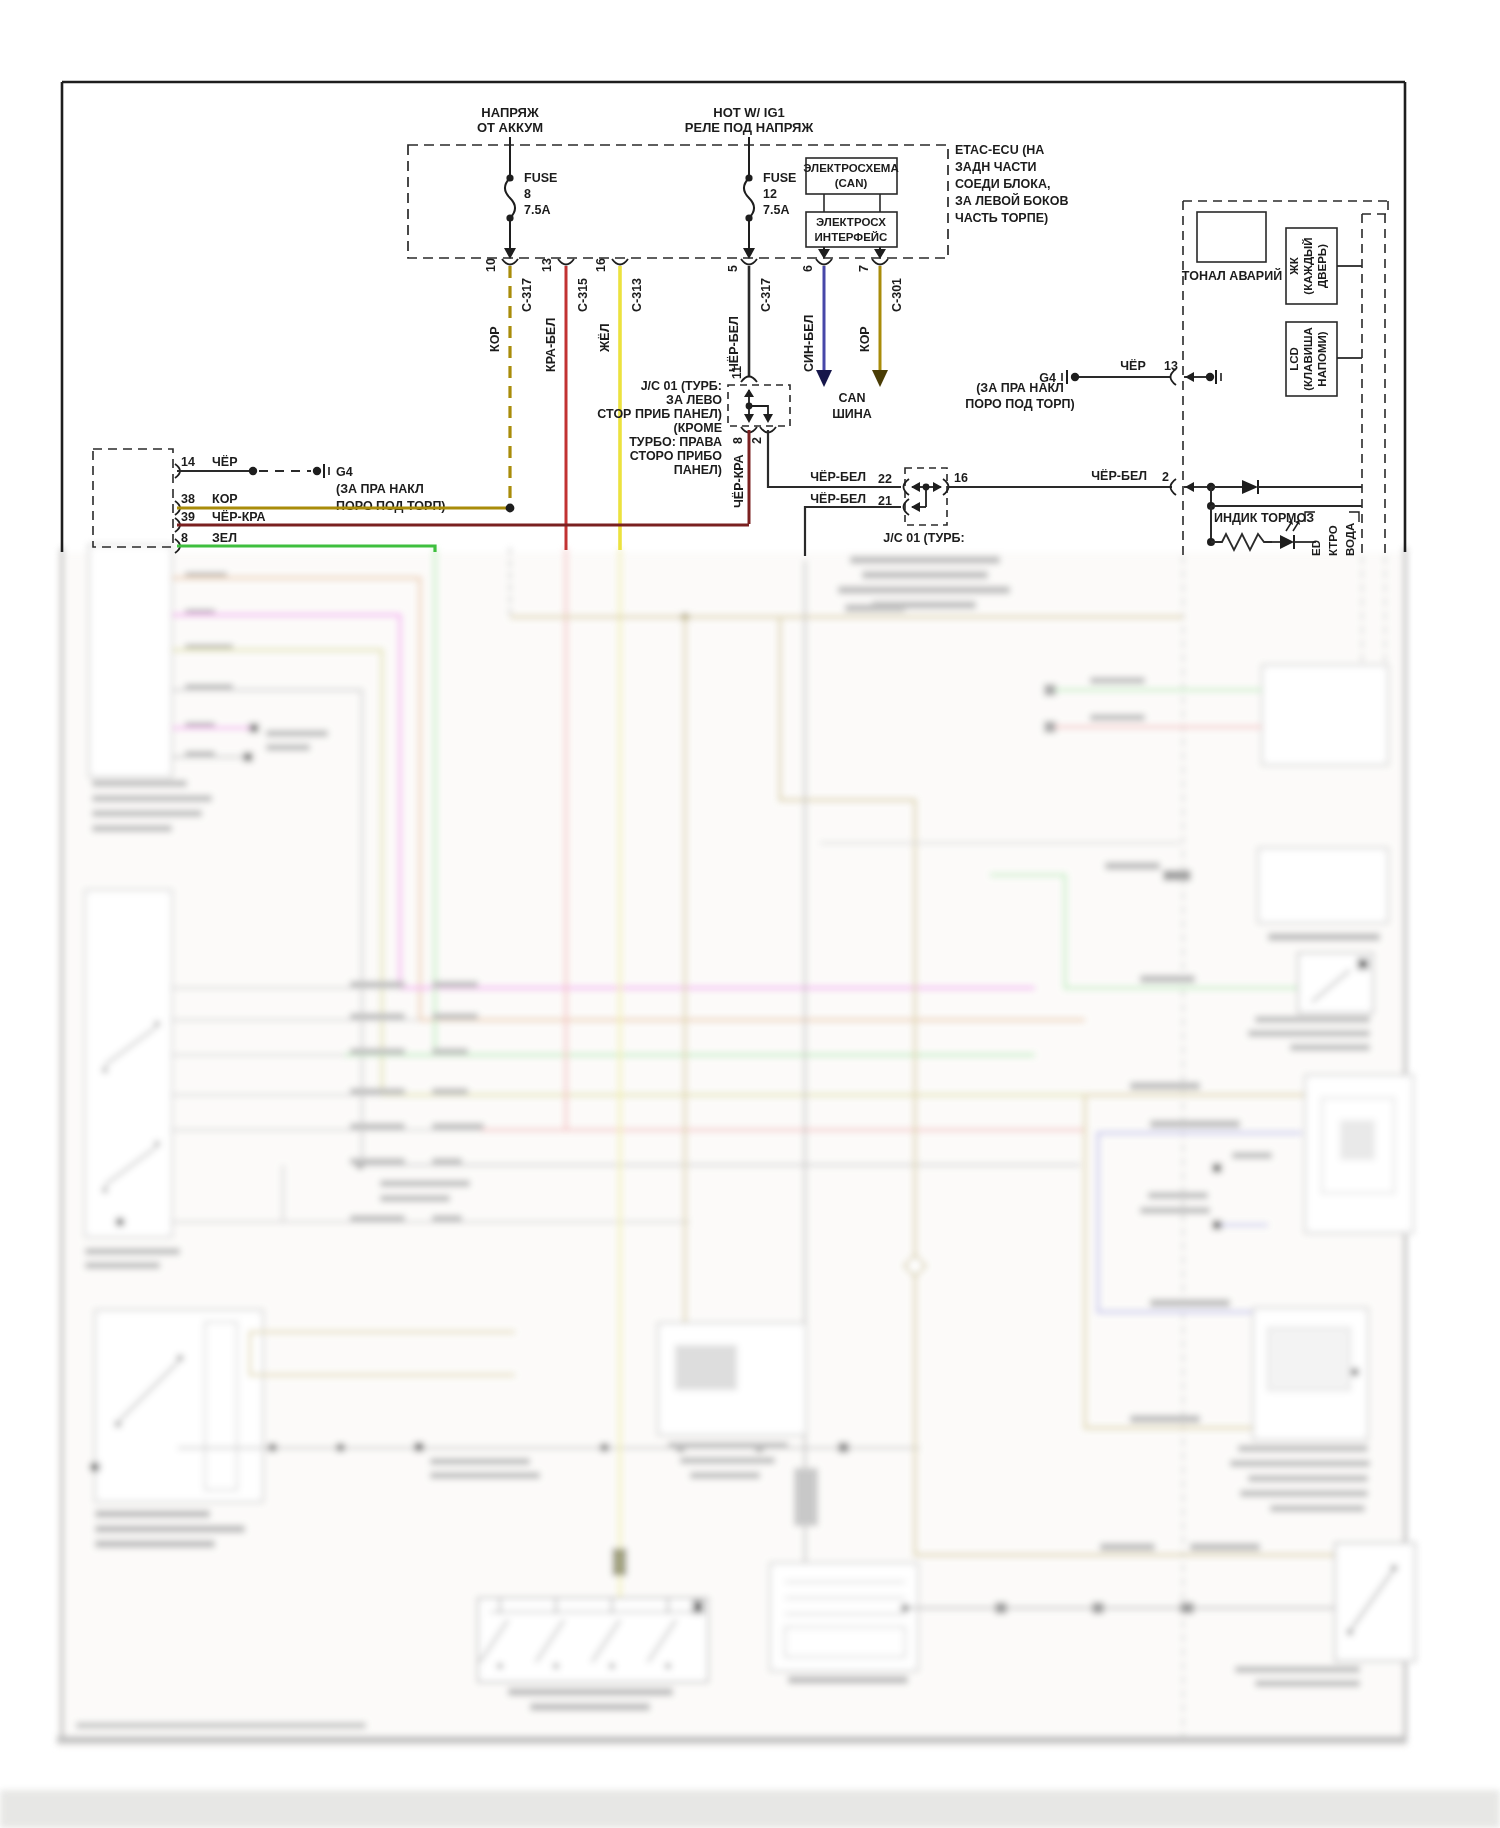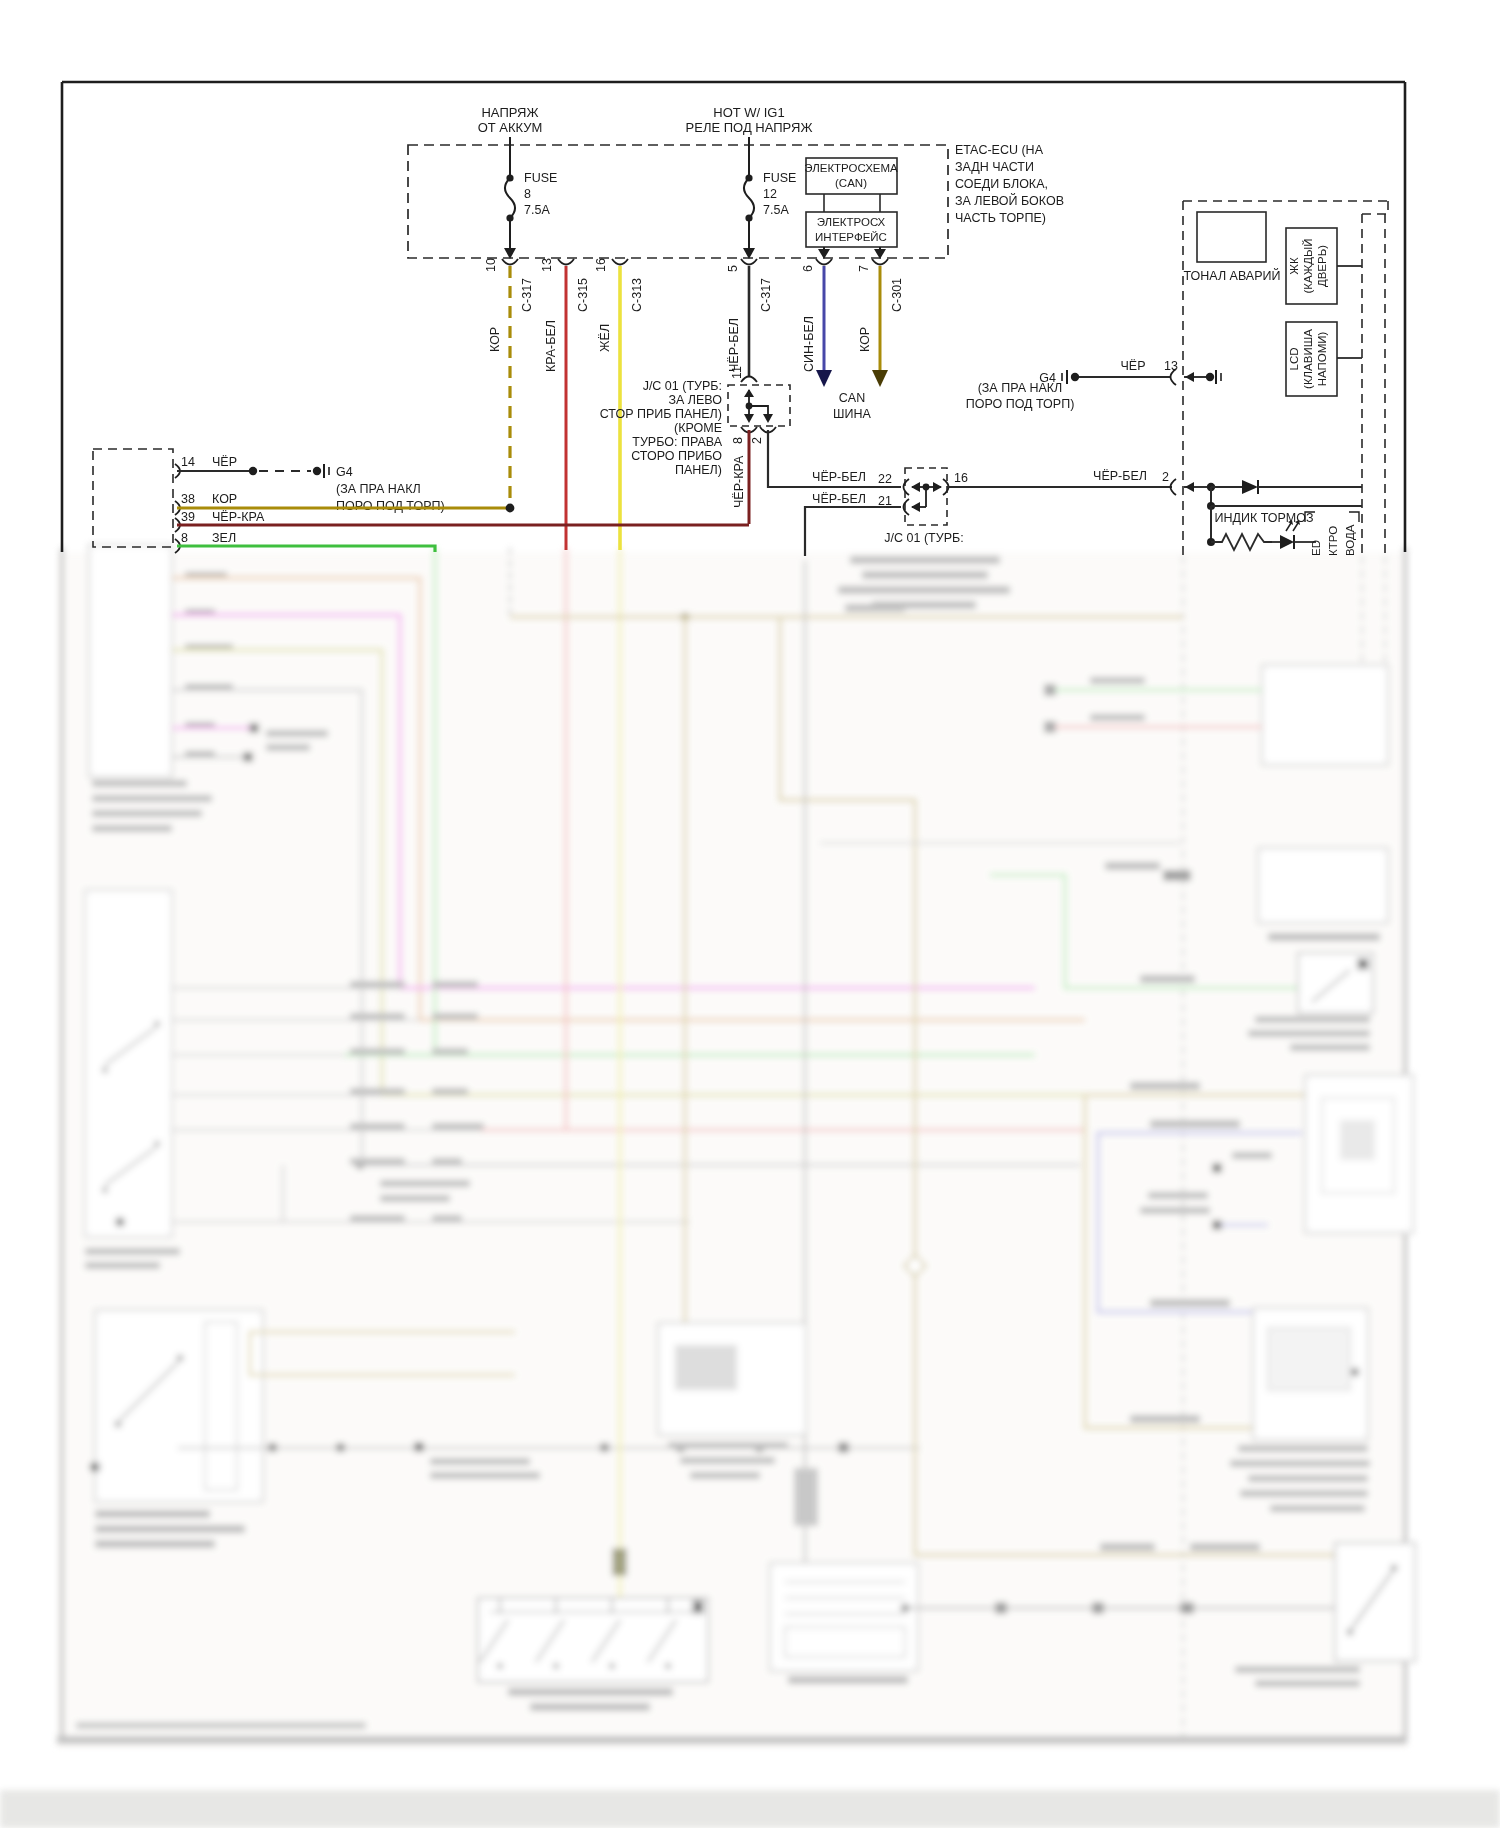--- a/index.html
+++ b/index.html
@@ -1,16 +1,16 @@
 <!DOCTYPE html>
 <html><head>
 <meta charset="utf-8">
 <style>
   html,body{margin:0;padding:0;background:#fff;}
-  .stage{position:relative;width:1500px;height:1828px;background:#ffffff;overflow:hidden;}
+  .stage{position:relative;width:1500px;height:1828px;background:#ffffff;overflow:hidden;font-weight:bold;}
   svg{position:absolute;left:0;top:0;}
   text{font-family:"Liberation Sans",sans-serif;fill:#1c1c1c;}
   .t{font-size:12.5px;}
   .th{font-size:13px;}
   .ts{font-size:11.5px;}
   .w{stroke-linecap:butt;fill:none;}
 </style>
 </head>
 <body>
 

